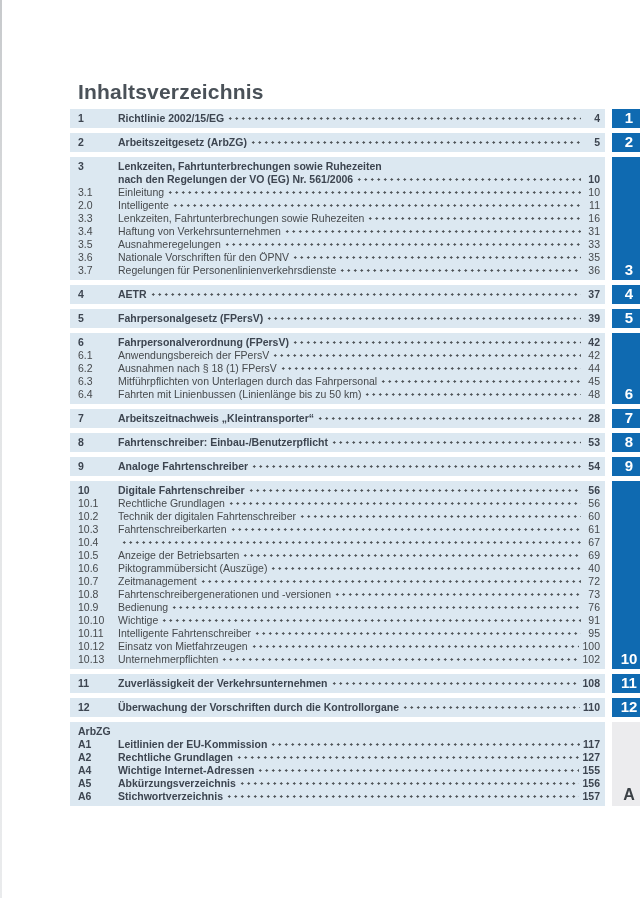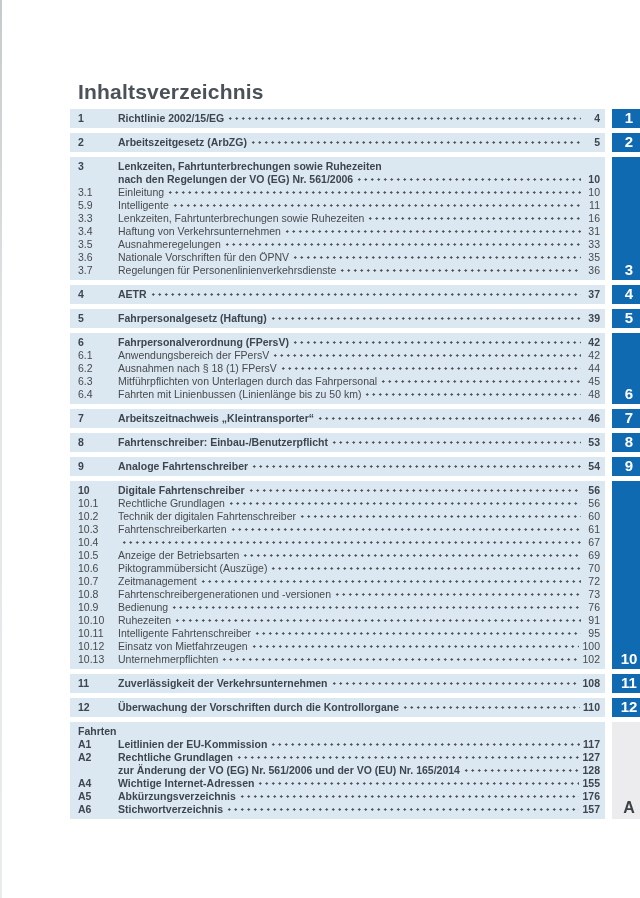--- a/index.html
+++ b/index.html
@@ -112,21 +112,21 @@
             <span class="dots"></span>
             <span class="pg">10</span>
           </div>
           <div class="row">
             <span class="num">3.1</span>
             <span class="lbl">Einleitung</span>
             <span class="dots"></span>
             <span class="pg">10</span>
           </div>
           <div class="row">
-            <span class="num">5.9</span>
+            <span class="num">2.0</span>
             <span class="lbl">Intelligente</span>
             <span class="dots"></span>
             <span class="pg">11</span>
           </div>
           <div class="row">
             <span class="num">3.3</span>
             <span class="lbl">Lenkzeiten, Fahrtunterbrechungen sowie Ruhezeiten</span>
             <span class="dots"></span>
             <span class="pg">16</span>
           </div>
@@ -165,21 +165,21 @@
             <span class="dots"></span>
             <span class="pg">37</span>
           </div>
         </div>
         <div class="tab">4</div>
       </div>
       <div class="group">
         <div class="band">
           <div class="row bold">
             <span class="num">5</span>
-            <span class="lbl">Fahrpersonalgesetz (Haftung)</span>
+            <span class="lbl">Fahrpersonalgesetz (FPersV)</span>
             <span class="dots"></span>
             <span class="pg">39</span>
           </div>
         </div>
         <div class="tab">5</div>
       </div>
       <div class="group">
         <div class="band">
           <div class="row bold">
             <span class="num">6</span>
@@ -213,21 +213,21 @@
           </div>
         </div>
         <div class="tab">6</div>
       </div>
       <div class="group">
         <div class="band">
           <div class="row bold">
             <span class="num">7</span>
             <span class="lbl">Arbeitszeitnachweis „Kleintransporter“</span>
             <span class="dots"></span>
-            <span class="pg">46</span>
+            <span class="pg">28</span>
           </div>
         </div>
         <div class="tab">7</div>
       </div>
       <div class="group">
         <div class="band">
           <div class="row bold">
             <span class="num">8</span>
             <span class="lbl">Fahrtenschreiber: Einbau-/Benutzerpflicht</span>
             <span class="dots"></span>
@@ -281,21 +281,21 @@
           <div class="row">
             <span class="num">10.5</span>
             <span class="lbl">Anzeige der Betriebsarten</span>
             <span class="dots"></span>
             <span class="pg">69</span>
           </div>
           <div class="row">
             <span class="num">10.6</span>
             <span class="lbl">Piktogrammübersicht (Auszüge)</span>
             <span class="dots"></span>
-            <span class="pg">70</span>
+            <span class="pg">40</span>
           </div>
           <div class="row">
             <span class="num">10.7</span>
             <span class="lbl">Zeitmanagement</span>
             <span class="dots"></span>
             <span class="pg">72</span>
           </div>
           <div class="row">
             <span class="num">10.8</span>
             <span class="lbl">Fahrtenschreibergenerationen und -versionen</span>
@@ -303,21 +303,21 @@
             <span class="pg">73</span>
           </div>
           <div class="row">
             <span class="num">10.9</span>
             <span class="lbl">Bedienung</span>
             <span class="dots"></span>
             <span class="pg">76</span>
           </div>
           <div class="row">
             <span class="num">10.10</span>
-            <span class="lbl">Ruhezeiten</span>
+            <span class="lbl">Wichtige</span>
             <span class="dots"></span>
             <span class="pg">91</span>
           </div>
           <div class="row">
             <span class="num">10.11</span>
             <span class="lbl">Intelligente Fahrtenschreiber</span>
             <span class="dots"></span>
             <span class="pg">95</span>
           </div>
           <div class="row">
@@ -353,52 +353,46 @@
             <span class="lbl">Überwachung der Vorschriften durch die Kontrollorgane</span>
             <span class="dots"></span>
             <span class="pg">110</span>
           </div>
         </div>
         <div class="tab">12</div>
       </div>
       <div class="group">
         <div class="band">
           <div class="row bold">
-            <span class="num">Fahrten</span>
+            <span class="num">ArbZG</span>
             <span class="lbl"></span>
           </div>
           <div class="row bold">
             <span class="num">A1</span>
             <span class="lbl">Leitlinien der EU-Kommission</span>
             <span class="dots"></span>
             <span class="pg">117</span>
           </div>
           <div class="row bold">
             <span class="num">A2</span>
             <span class="lbl">Rechtliche Grundlagen</span>
             <span class="dots"></span>
             <span class="pg">127</span>
           </div>
           <div class="row bold">
-            <span class="num"></span>
-            <span class="lbl">zur Änderung der VO (EG) Nr. 561/2006 und der VO (EU) Nr. 165/2014</span>
-            <span class="dots"></span>
-            <span class="pg">128</span>
-          </div>
-          <div class="row bold">
             <span class="num">A4</span>
             <span class="lbl">Wichtige Internet-Adressen</span>
             <span class="dots"></span>
             <span class="pg">155</span>
           </div>
           <div class="row bold">
             <span class="num">A5</span>
             <span class="lbl">Abkürzungsverzeichnis</span>
             <span class="dots"></span>
-            <span class="pg">176</span>
+            <span class="pg">156</span>
           </div>
           <div class="row bold">
             <span class="num">A6</span>
             <span class="lbl">Stichwortverzeichnis</span>
             <span class="dots"></span>
             <span class="pg">157</span>
           </div>
         </div>
         <div class="tab tab-light">A</div>
       </div>

